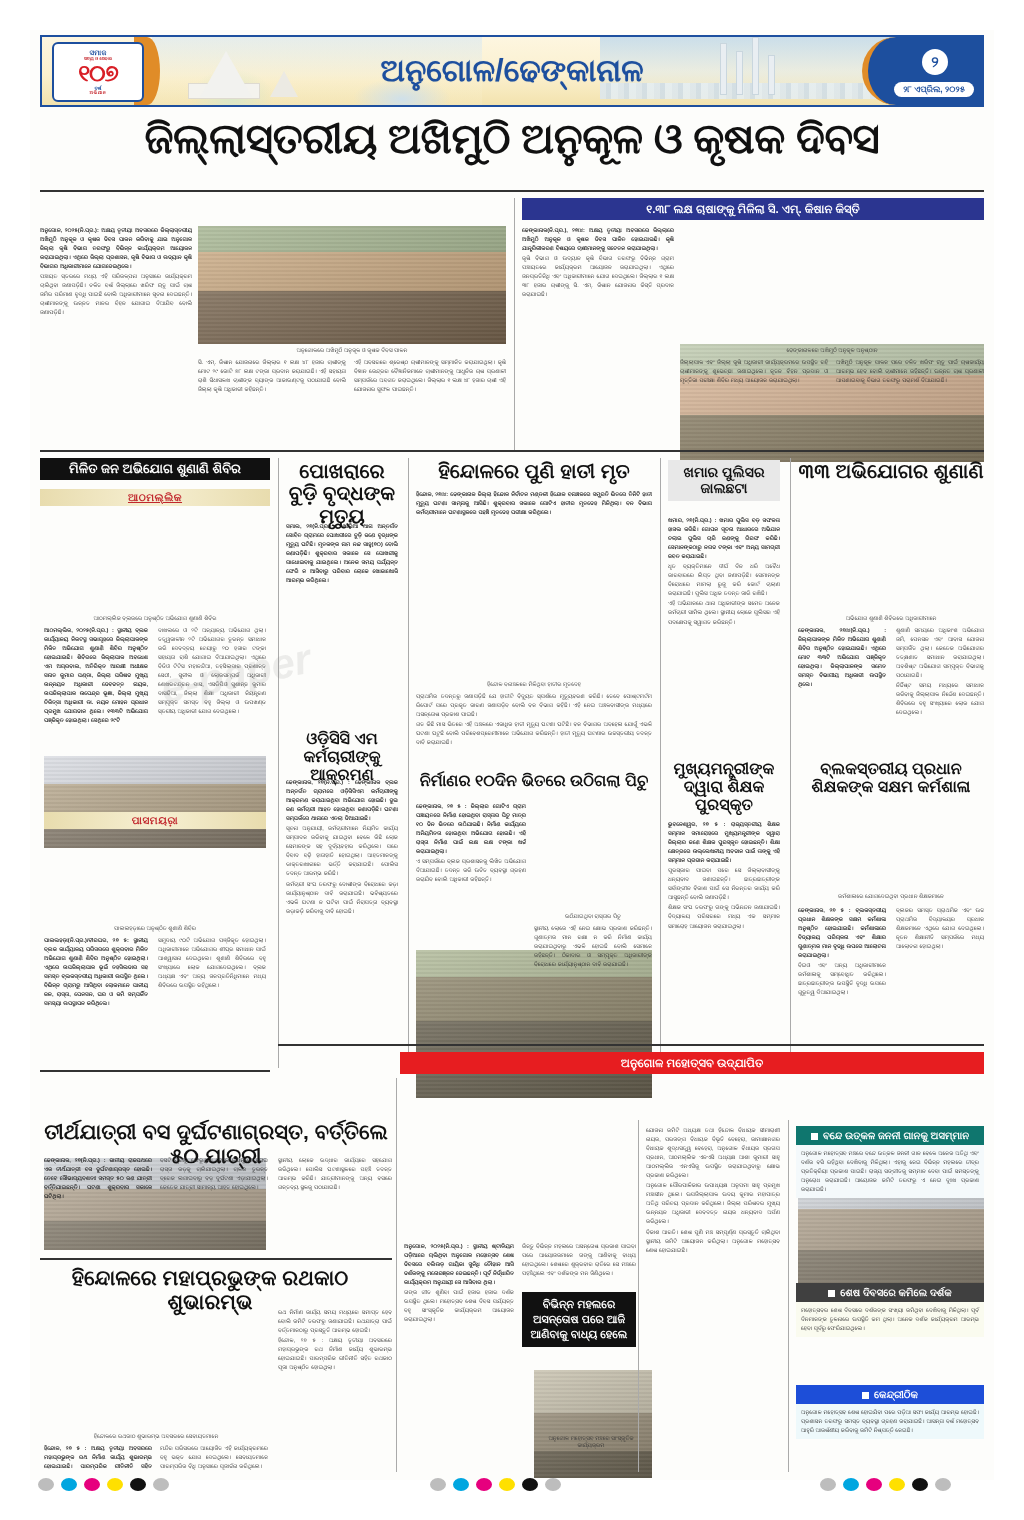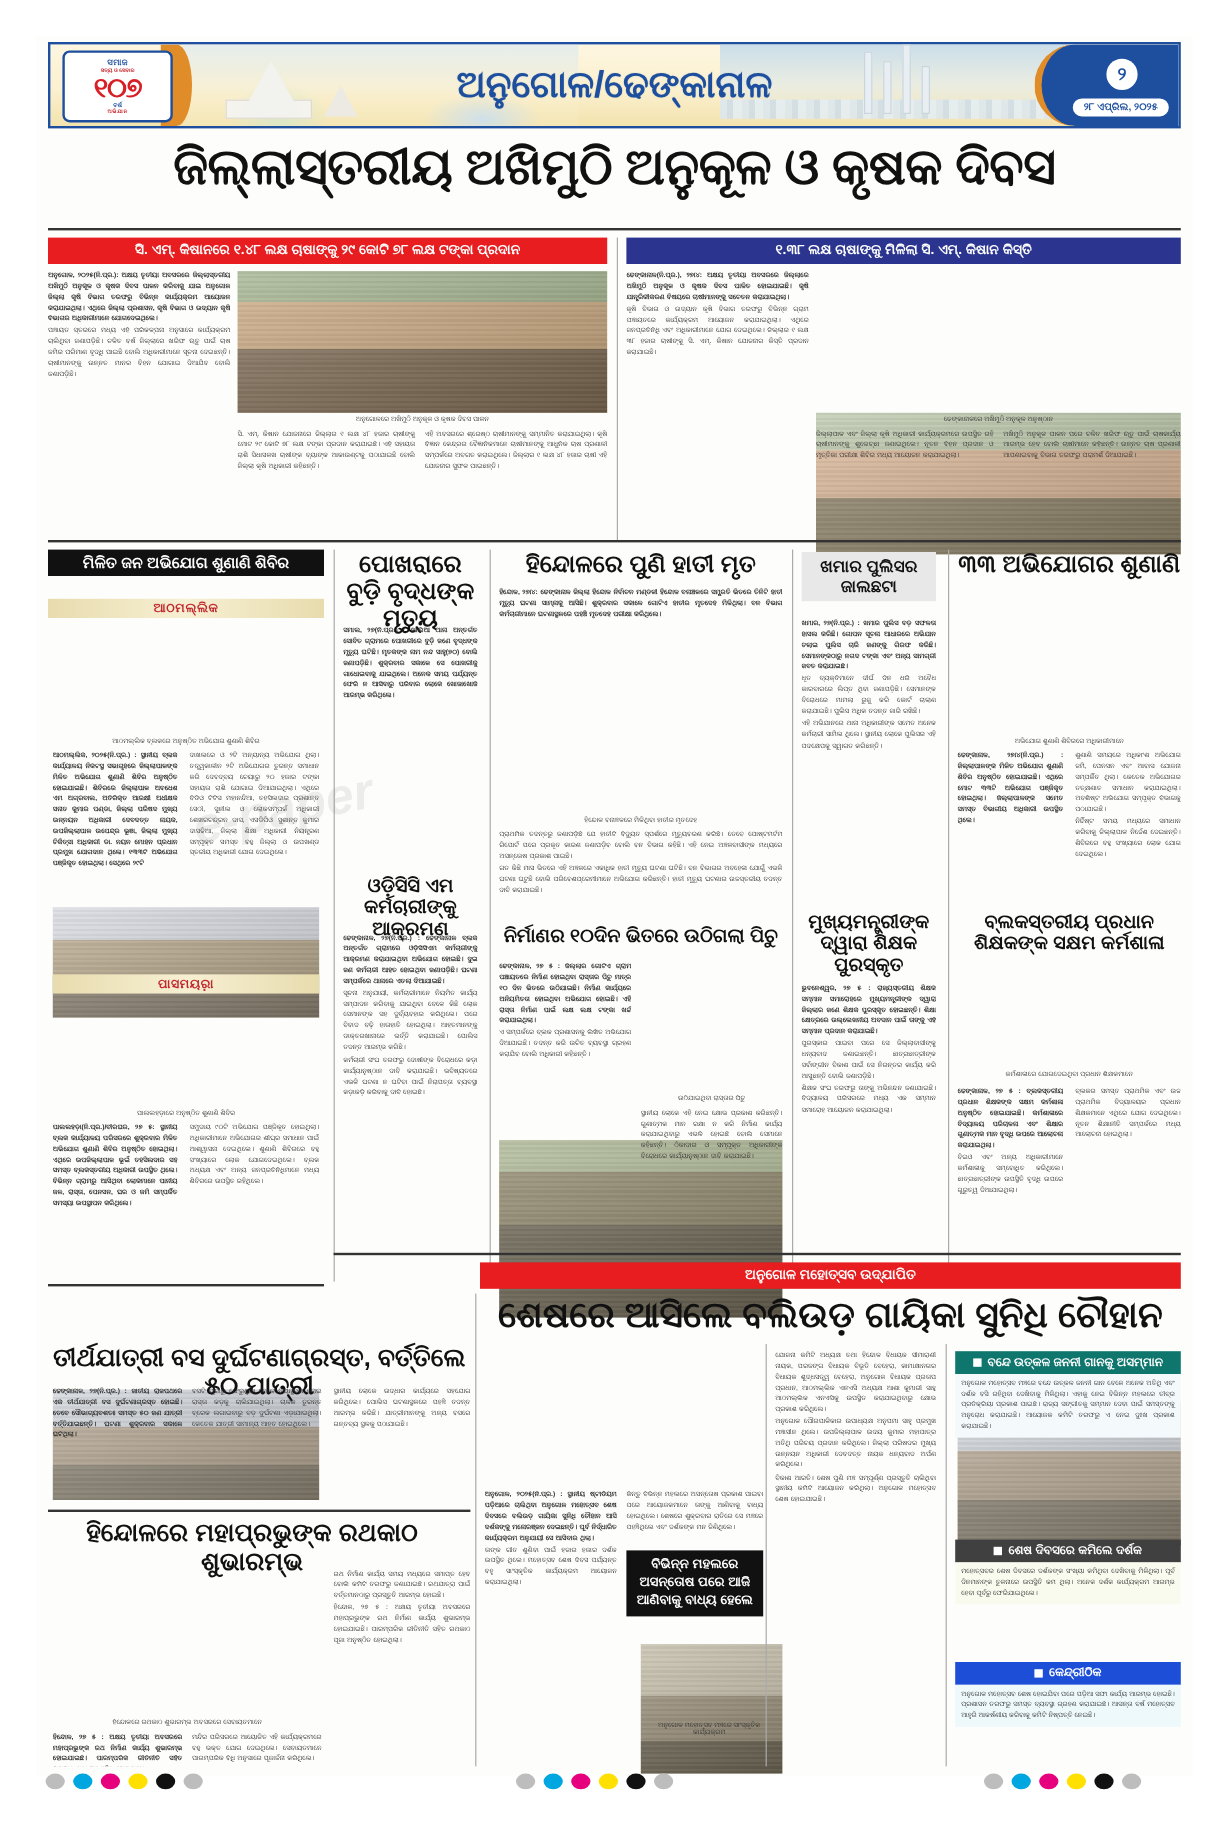--- a/index.html
+++ b/index.html
@@ -251,23 +251,20 @@
 
     <div class="mh-title">ଅନୁଗୋଳ/ଢେଙ୍କାନାଳ</div>
     <div class="mh-pageno">୨</div>
     <div class="mh-date">୨୮ ଏପ୍ରିଲ, ୨୦୨୫</div>
   </div>
 
   <div class="main-headline">ଜିଲ୍ଲାସ୍ତରୀୟ ଅଖିମୁଠି ଅନୁକୂଳ ଓ କୃଷକ ଦିବସ</div>
 
   <div class="hline" style="left:10px; top:160px; width:944px; background:#333; height:2px;"></div>
 
-  <div class="blk" style="left:10px; top:168px; width:466px;">
-    <div class="bar-red">ସି. ଏମ୍. କିଷାନରେ ୧.୪୮ ଲକ୍ଷ ଚାଷାଙ୍କୁ ୨୯ କୋଟି ୭୮ ଲକ୍ଷ ଟଙ୍କା ପ୍ରଦାନ</div>
-  </div>
   <div class="blk col" style="left:10px; top:196px; width:152px; height:212px;">
     <p class="lead">ଅନୁଗୋଳ, ୨୦୨୫(ନି.ପ୍ର.): ଅକ୍ଷୟ ତୃତୀୟା ଅବସରରେ ଜିଲ୍ଲାସ୍ତରୀୟ ଅଖିମୁଠି ଅନୁକୂଳ ଓ କୃଷକ ଦିବସ ପାଳନ କରିବାକୁ ଯାଇ ଅନୁଗୋଳ ଜିଲ୍ଲା କୃଷି ବିଭାଗ ତରଫରୁ ବିଭିନ୍ନ କାର୍ଯ୍ୟକ୍ରମ ଆୟୋଜନ କରାଯାଇଥିଲା। ଏଥିରେ ଜିଲ୍ଲା ପ୍ରଶାସନ, କୃଷି ବିଭାଗ ଓ ଉଦ୍ୟାନ କୃଷି ବିଭାଗର ଅଧିକାରୀମାନେ ଯୋଗଦେଇଥିଲେ।</p>
     <p>ପଞ୍ଚାୟତ ସ୍ତରରେ ମଧ୍ୟ ଏହି ପରିକଳ୍ପନା ଅନୁସାରେ କାର୍ଯ୍ୟକ୍ରମ ଚାଲିଥିବା ଜଣାପଡ଼ିଛି। ଚଳିତ ବର୍ଷ ଜିଲ୍ଲାରେ ଖରିଫ ଋତୁ ପାଇଁ ଚାଷ ଜମିର ପରିମାଣ ବୃଦ୍ଧି ପାଇଛି ବୋଲି ଅଧିକାରୀମାନେ ସୂଚନା ଦେଇଛନ୍ତି। ଚାଷୀମାନଙ୍କୁ ଉନ୍ନତ ମାନର ବିହନ ଯୋଗାଇ ଦିଆଯିବ ବୋଲି ଜଣାପଡ଼ିଛି।</p>
   </div>
   <div class="blk photo ph-crowd" style="left:168px; top:196px; width:308px; height:118px;"></div>
   <div class="blk caption" style="left:168px; top:316px; width:308px;">ଅନୁଗୋଳରେ ଅଖିମୁଠି ଅନୁକୂଳ ଓ କୃଷକ ଦିବସ ପାଳନ</div>
   <div class="blk col" style="left:168px; top:328px; width:148px; height:82px;">
     <p>ସି. ଏମ୍. କିଷାନ ଯୋଜନାରେ ଜିଲ୍ଲାର ୧ ଲକ୍ଷ ୪୮ ହଜାର ଚାଷୀଙ୍କୁ ମୋଟ ୨୯ କୋଟି ୭୮ ଲକ୍ଷ ଟଙ୍କା ପ୍ରଦାନ କରାଯାଇଛି। ଏହି ସହାୟତା ରାଶି ସିଧାସଳଖ ଚାଷୀଙ୍କ ବ୍ୟାଙ୍କ ଆକାଉଣ୍ଟକୁ ପଠାଯାଇଛି ବୋଲି ଜିଲ୍ଲା କୃଷି ଅଧିକାରୀ କହିଛନ୍ତି।</p>
   </div>
   <div class="blk col" style="left:324px; top:328px; width:152px; height:82px;">
@@ -289,21 +286,21 @@
     <p>ଜିଲ୍ଲାପାଳ ଏବଂ ଜିଲ୍ଲା କୃଷି ଅଧିକାରୀ କାର୍ଯ୍ୟକ୍ରମରେ ଉପସ୍ଥିତ ରହି ଚାଷୀମାନଙ୍କୁ ଶୁଭେଚ୍ଛା ଜଣାଇଥିଲେ। ନୂତନ ବିହନ ପ୍ରଦାନ ଓ ମୃତ୍ତିକା ପରୀକ୍ଷା ଶିବିର ମଧ୍ୟ ଆୟୋଜନ କରାଯାଇଥିଲା।</p>
   </div>
   <div class="blk col" style="left:806px; top:328px; width:148px; height:82px;">
     <p>ଅଖିମୁଠି ଅନୁକୂଳ ପାଳନ ପରେ ଚଳିତ ଖରିଫ ଋତୁ ପାଇଁ ଚାଷକାର୍ଯ୍ୟ ଆରମ୍ଭ ହେବ ବୋଲି ଚାଷୀମାନେ କହିଛନ୍ତି। ଉନ୍ନତ ଚାଷ ପ୍ରଣାଳୀ ଆପଣାଇବାକୁ ବିଭାଗ ତରଫରୁ ପରାମର୍ଶ ଦିଆଯାଇଛି।</p>
   </div>
 
   <div class="hline" style="left:10px; top:420px; width:944px; background:#333; height:2px;"></div>
 
   <div class="blk" style="left:10px; top:428px; width:230px;">
     <div class="bar-black">ମିଳିତ ଜନ ଅଭିଯୋଗ ଶୁଣାଣି ଶିବିର</div>
-    <div class="sub-gold" style="margin-top:19px;">ଆଠମଲ୍ଲିକ</div>
+    <div class="sub-gold" style="margin-top:9px;text-decoration:underline;">ଆଠମଲ୍ଲିକ</div>
   </div>
   <div class="blk photo ph-meeting" style="left:14px; top:490px; width:222px; height:92px;"></div>
   <div class="blk caption" style="left:14px; top:584px; width:222px;">ଆଠମଲ୍ଲିକ ବ୍ଲକରେ ଅନୁଷ୍ଠିତ ଅଭିଯୋଗ ଶୁଣାଣି ଶିବିର</div>
   <div class="blk col" style="left:14px; top:596px; width:104px; height:178px;">
     <p class="lead">ଆଠମଲ୍ଲିକ, ୨୦୨୫(ନି.ପ୍ର.) : ସ୍ଥାନୀୟ ବ୍ଲକ କାର୍ଯ୍ୟାଳୟ ନିକଟସ୍ଥ ସଭାଗୃହରେ ଜିଲ୍ଲାପାଳଙ୍କ ମିଳିତ ଅଭିଯୋଗ ଶୁଣାଣି ଶିବିର ଅନୁଷ୍ଠିତ ହୋଇଯାଇଛି। ଶିବିରରେ ଜିଲ୍ଲାପାଳ ଅବଧେଶ ଏମ ଅଗ୍ରବାଲ, ଅତିରିକ୍ତ ଆରକ୍ଷୀ ଅଧୀକ୍ଷକ ସନାତ କୁମାର ପଣ୍ଡା, ଜିଲ୍ଲା ପରିଷଦ ମୁଖ୍ୟ ଉନ୍ନୟନ ଅଧିକାରୀ ଦେବଦତ୍ତ ନାୟକ, ଉପଜିଲ୍ଲାପାଳ ଉପେନ୍ଦ୍ର ଭୂଞା, ଜିଲ୍ଲା ମୁଖ୍ୟ ଚିକିତ୍ସା ଅଧିକାରୀ ଡା. ନୟନ ମୋହନ ପ୍ରଧାନ ପ୍ରମୁଖ ଯୋଗଦାନ ଥିଲେ। ୧୩୩ଟି ଅଭିଯୋଗ ପଞ୍ଜିକୃତ ହୋଇଥିଲା। ସେଥିରେ ୨୯ଟି</p>
   </div>
   <div class="blk col" style="left:128px; top:596px; width:108px; height:178px;">
     <p>ଦାଖଲରେ ଓ ୨ଟି ଅନ୍ୟାନ୍ୟ ଅଭିଯୋଗ ଥିଲା। ତତ୍ତ୍ୱକାଳୀନ ୨ଟି ଅଭିଯୋଗର ତୁରନ୍ତ ସମାଧାନ କରି ଦେବଦ୍ବୟ ଚେୟାରୁ ୨୦ ହଜାର ଟଙ୍କା ସହାୟତା ରାଶି ଯୋଗାଇ ଦିଆଯାଇଥିଲା। ଏଥିରେ ବିଡିଓ ଟିଟିସ ମହାନନ୍ଦିଆ, ତହସିଲଦାର ପ୍ରଶାନ୍ତ ସେଠୀ, ସୁନୀଲ ଓ ଲୋକସମ୍ପର୍କ ଅଧିକାରୀ ଶେଖରଚନ୍ଦ୍ରନ ଦାସ, ଏସଡିପିଓ ସୁଶାନ୍ତ କୁମାର ଦାସଢିଆ, ଜିଲ୍ଲା ଶିକ୍ଷା ଅଧିକାରୀ ନିୟନ୍ତ୍ରଣ ସମ୍ପୃକ୍ତ ସମସ୍ତ ବହୁ ଜିଲ୍ଲା ଓ ଉପଖଣ୍ଡ ସ୍ତରୀୟ ଅଧିକାରୀ ଯୋଗ ଦେଇଥିଲେ।</p>
   </div>
   <div class="blk sub-gold" style="left:14px; top:782px; width:222px;">ପାସମୟର଼ା</div>
@@ -386,21 +383,20 @@
     <p class="lead">ଢେଙ୍କାନାଳ, ୨୭ ୫ : ବ୍ଲକସ୍ତରୀୟ ପ୍ରଧାନ ଶିକ୍ଷକଙ୍କ ସକ୍ଷମ କର୍ମଶାଳା ଅନୁଷ୍ଠିତ ହୋଇଯାଇଛି। କର୍ମଶାଳାରେ ବିଦ୍ୟାଳୟ ପରିଚାଳନା ଏବଂ ଶିକ୍ଷାର ଗୁଣାତ୍ମକ ମାନ ବୃଦ୍ଧି ଉପରେ ଆଲୋଚନା କରାଯାଇଥିଲା।</p>
     <p>ବିଇଓ ଏବଂ ଅନ୍ୟ ଅଧିକାରୀମାନେ କର୍ମଶାଳାକୁ ସମ୍ବୋଧିତ କରିଥିଲେ। ଛାତ୍ରଛାତ୍ରୀଙ୍କ ଉପସ୍ଥିତି ବୃଦ୍ଧି ଉପରେ ଗୁରୁତ୍ୱ ଦିଆଯାଇଥିଲା।</p>
   </div>
   <div class="blk col" style="left:866px; top:876px; width:88px; height:160px;">
     <p>ବ୍ଲକର ସମସ୍ତ ପ୍ରାଥମିକ ଏବଂ ଉଚ୍ଚ ପ୍ରାଥମିକ ବିଦ୍ୟାଳୟର ପ୍ରଧାନ ଶିକ୍ଷକମାନେ ଏଥିରେ ଯୋଗ ଦେଇଥିଲେ। ନୂତନ ଶିକ୍ଷାନୀତି ସମ୍ପର୍କରେ ମଧ୍ୟ ଆଲୋଚନା ହୋଇଥିଲା।</p>
   </div>
 
   <div class="hline" style="left:248px; top:1014px; width:706px; background:#333; height:2px;"></div>
 
   <div class="blk bar-red" style="left:370px; top:1022px; width:584px;">ଅନୁଗୋଳ ମହୋତ୍ସବ ଉଦ୍‌ଯାପିତ</div>
-  <div class="blk hd hd-lg" style="left:370px; top:1050px; width:584px; font-size:30px;">ଶେଷରେ ଆସିଲେ ବଲିଉଡ଼ ଗାୟିକା ସୁନିଧି ଚୌହାନ</div>
 
   <div class="blk col" style="left:374px; top:1212px; width:110px; height:230px;">
     <p class="lead">ଅନୁଗୋଳ, ୨୦୨୫(ନି.ପ୍ର.) : ସ୍ଥାନୀୟ ଷ୍ଟାଡିୟମ ପଡ଼ିଆରେ ଚାଲିଥିବା ଅନୁଗୋଳ ମହୋତ୍ସବ ଶେଷ ଦିବସରେ ବଲିଉଡ଼ ଗାୟିକା ସୁନିଧି ଚୌହାନ ଆସି ଦର୍ଶକଙ୍କୁ ମନୋରଞ୍ଜନ ଦେଇଛନ୍ତି। ପୂର୍ବ ନିର୍ଦ୍ଧାରିତ କାର୍ଯ୍ୟକ୍ରମ ଅନୁଯାୟୀ ସେ ଆସିବାର ଥିଲା।</p>
     <p>ତାଙ୍କ ଗୀତ ଶୁଣିବା ପାଇଁ ହଜାର ହଜାର ଦର୍ଶକ ଉପସ୍ଥିତ ଥିଲେ। ମହୋତ୍ସବ ଶେଷ ଦିବସ ପର୍ଯ୍ୟନ୍ତ ବହୁ ସାଂସ୍କୃତିକ କାର୍ଯ୍ୟକ୍ରମ ଆୟୋଜନ କରାଯାଇଥିଲା।</p>
   </div>
   <div class="blk col" style="left:492px; top:1212px; width:114px; height:46px;">
     <p>କିନ୍ତୁ ବିଭିନ୍ନ ମହଲରେ ଅସନ୍ତୋଷ ପ୍ରକାଶ ପାଇବା ପରେ ଆୟୋଜକମାନେ ତାଙ୍କୁ ଆଣିବାକୁ ବାଧ୍ୟ ହୋଇଥିଲେ। ଶେଷରେ ଶୁକ୍ରବାର ରାତିରେ ସେ ମଞ୍ଚରେ ପହଞ୍ଚିଥିଲେ ଏବଂ ଦର୍ଶକଙ୍କ ମନ ଜିଣିଥିଲେ।</p>
   </div>
   <div class="blk black-box" style="left:492px; top:1262px; width:114px;">ବିଭିନ୍ନ ମହଲରେ ଅସନ୍ତୋଷ ପରେ ଆଜି ଆଣିବାକୁ ବାଧ୍ୟ ହେଲେ</div>
 

